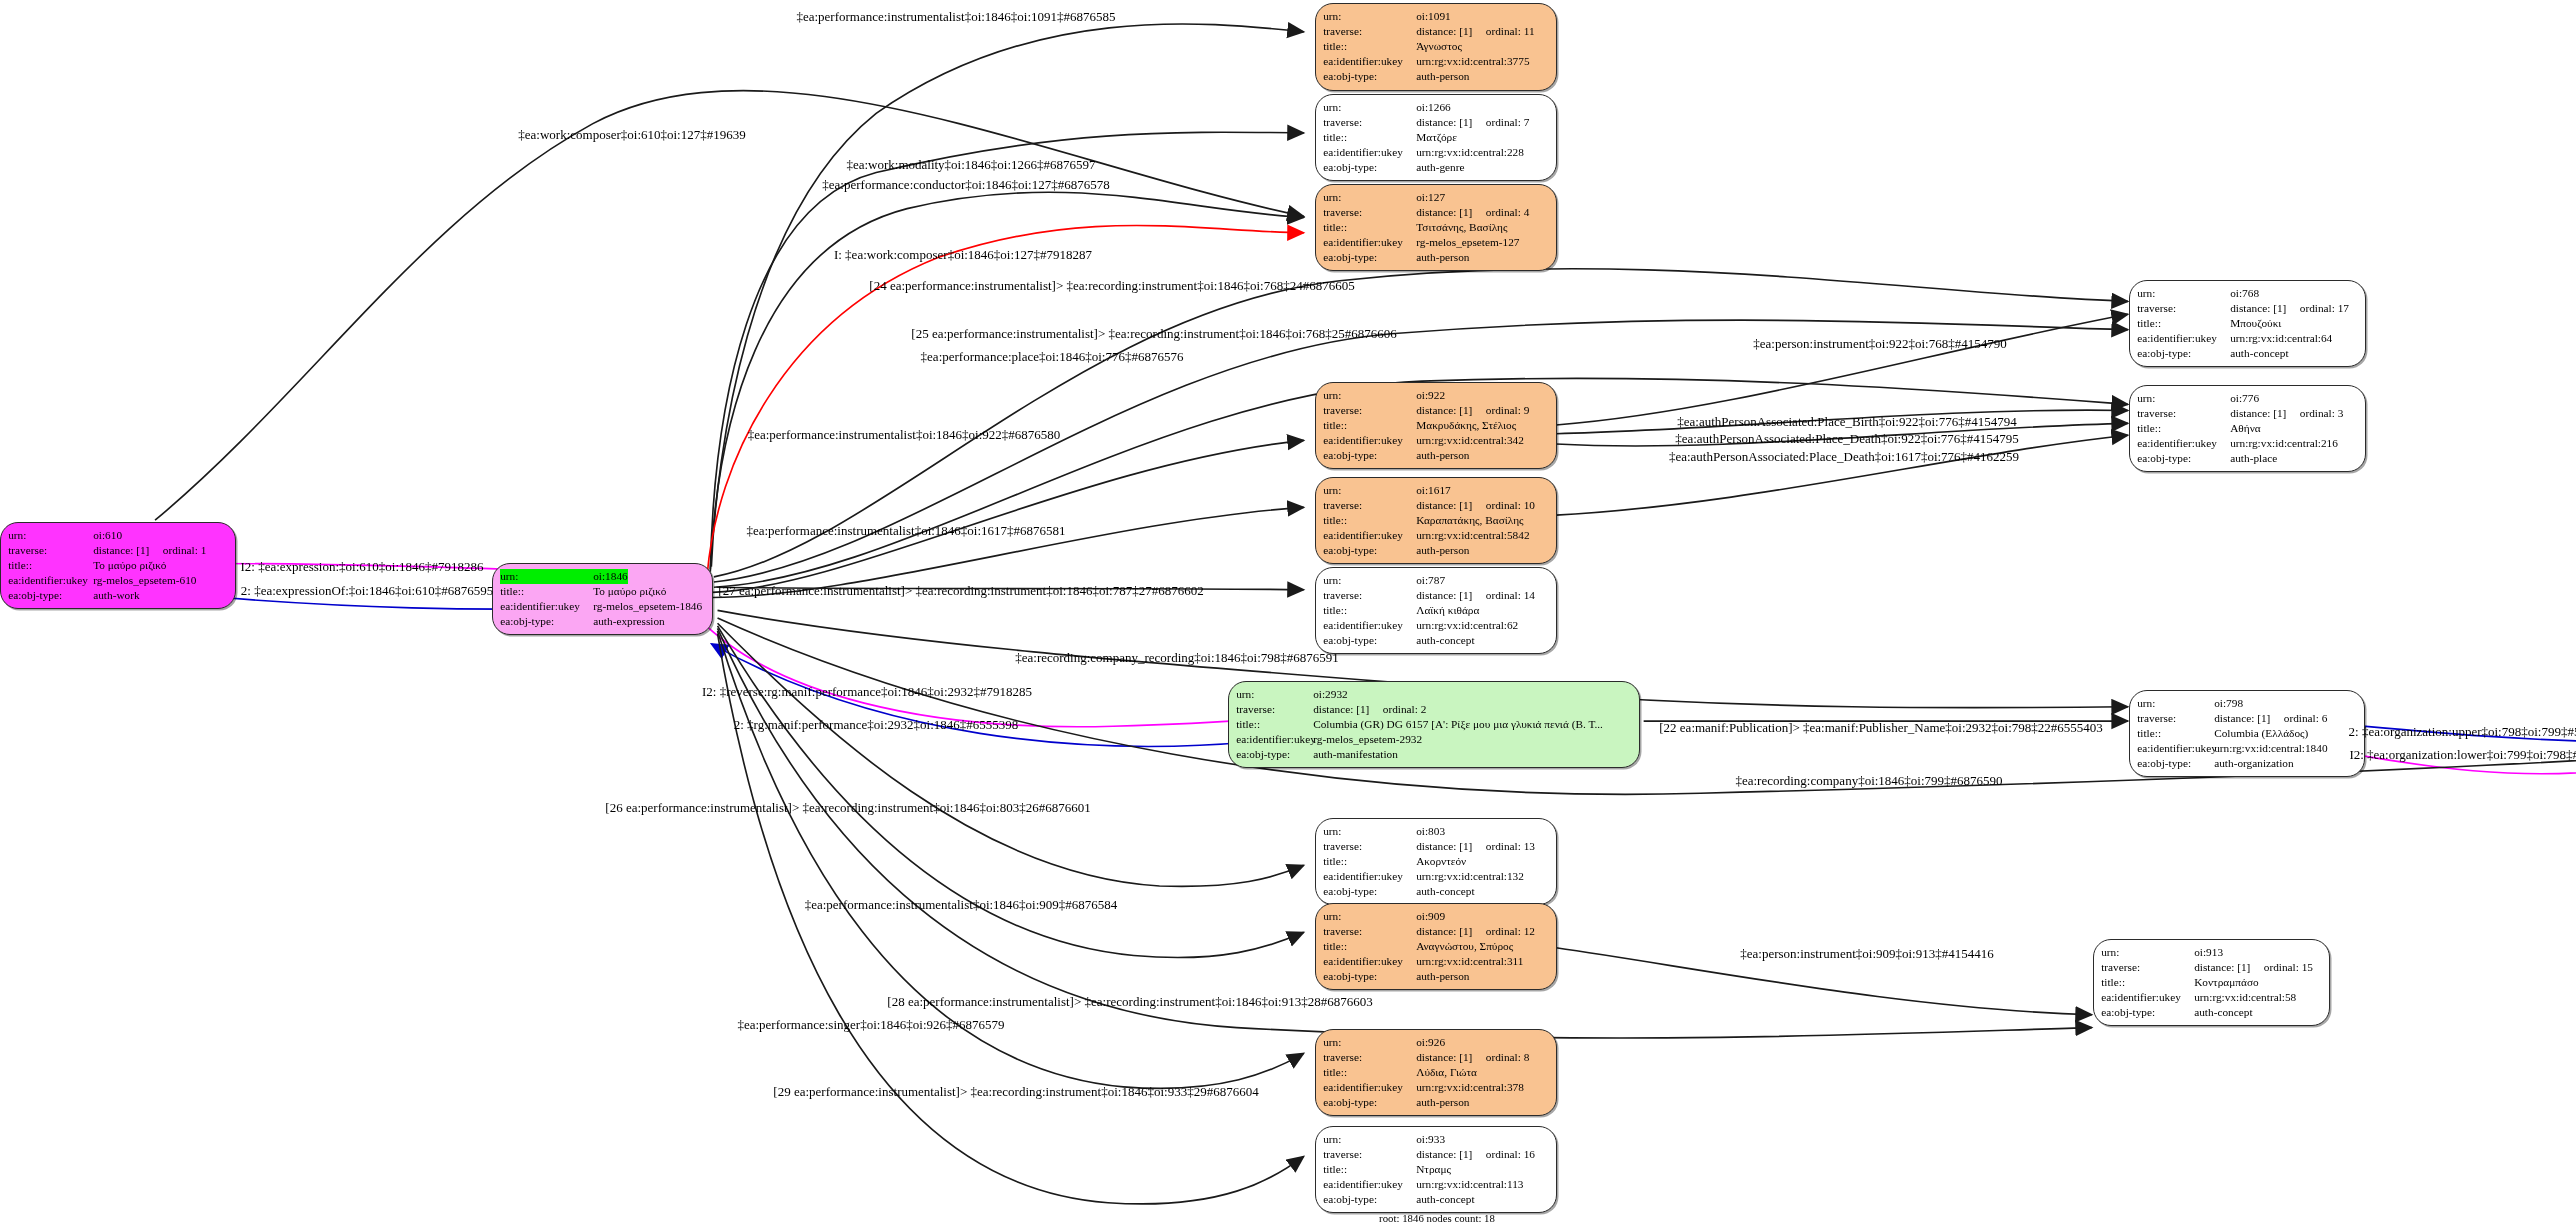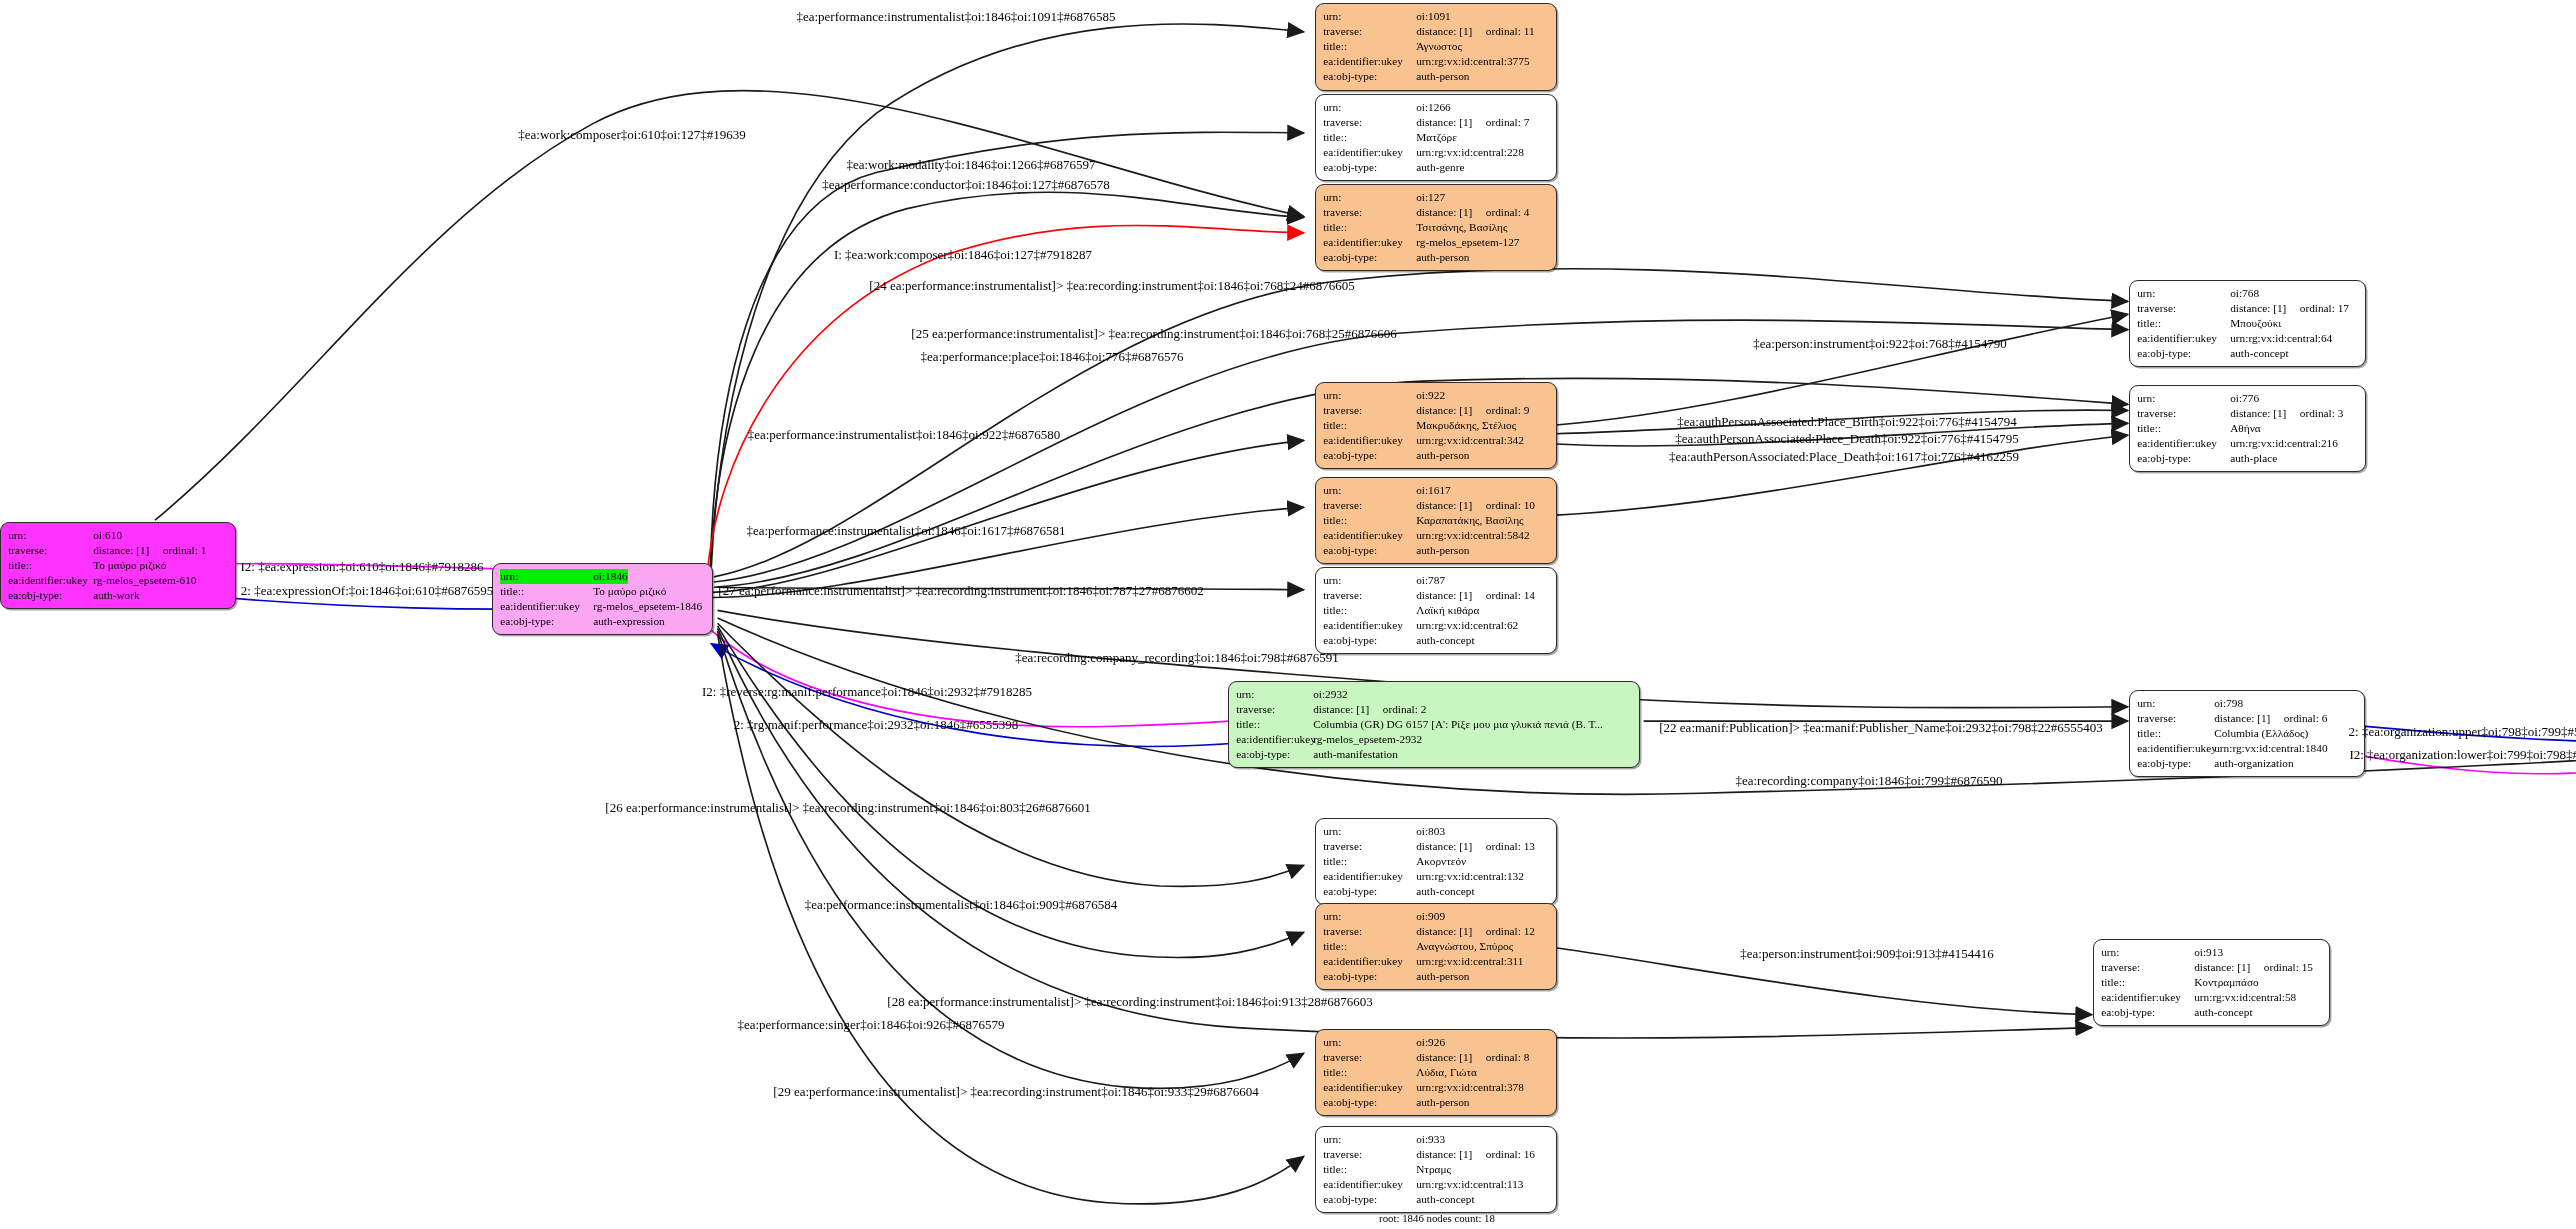--- a/index.html
+++ b/index.html
@@ -1,20 +1,20 @@
 <!DOCTYPE html>
 <html style="font-size:8.2px"><head>
 <meta charset="utf-8">
 <style>
   html,body{margin:0;padding:0;background:#ffffff;}
   #stage{position:relative;width:2884px;height:1229px;background:#fff;
          font-family:"Liberation Serif", serif;}
   svg#wires{position:absolute;left:0;top:0;width:2884px;height:1229px;overflow:visible;}
 
-  .node{position:absolute;box-sizing:border-box;border:1.5px solid #2b2b2b;border-radius:9px;
+  .node{position:absolute;box-sizing:border-box;border:1.5px solid #2b2b2b;border-radius:18px;
         background:#ffffff;padding:5.2px 7.2px;box-shadow:1.5px 1.5px 0 rgba(0,0,0,.35);}
   .node .row{display:flex;align-items:baseline;line-height:1.33;white-space:nowrap;}
   .node .k{width:85px;flex:0 0 85px;font-size:11.3px;color:#000;}
   .node .v{font-size:11.3px;color:#000;}
   .node .v .ord{margin-left:13.4px;}
   .node.orange{background:#f9c391;}
   .node.green{background:#c9f5c0;}
   .node.magenta{background:#ff33ff;}
   .node.violet{background:#fba6f3;}
   .node.white{background:#ffffff;}

